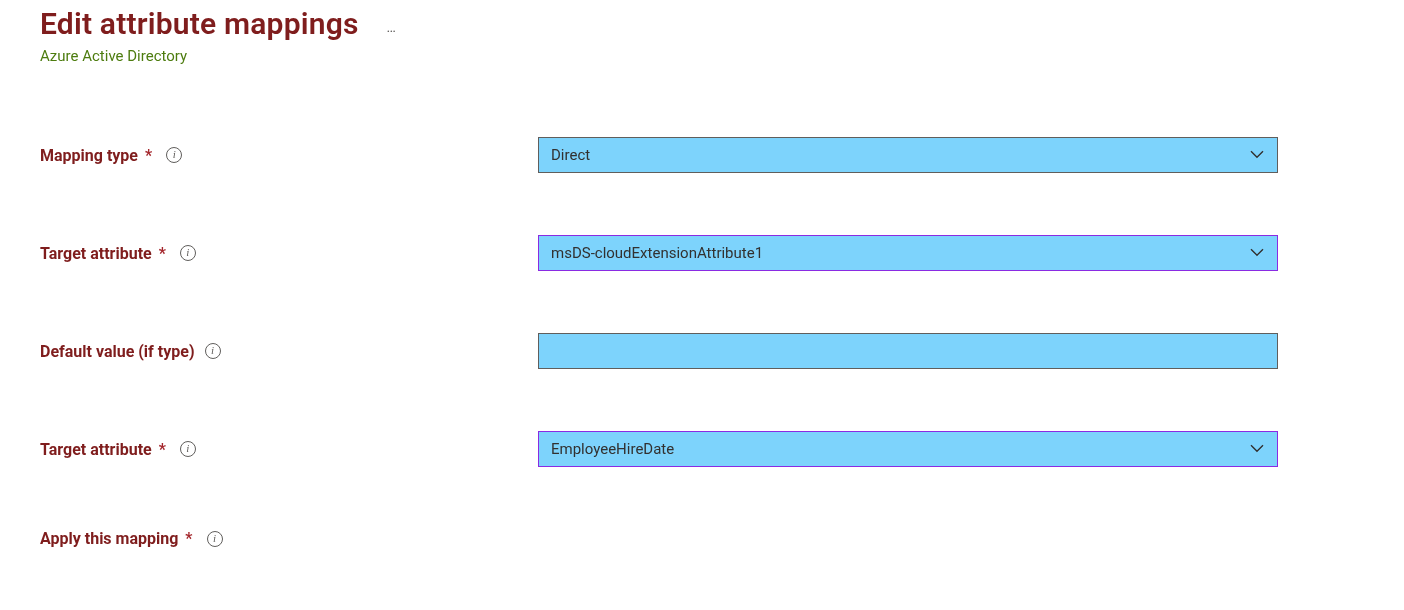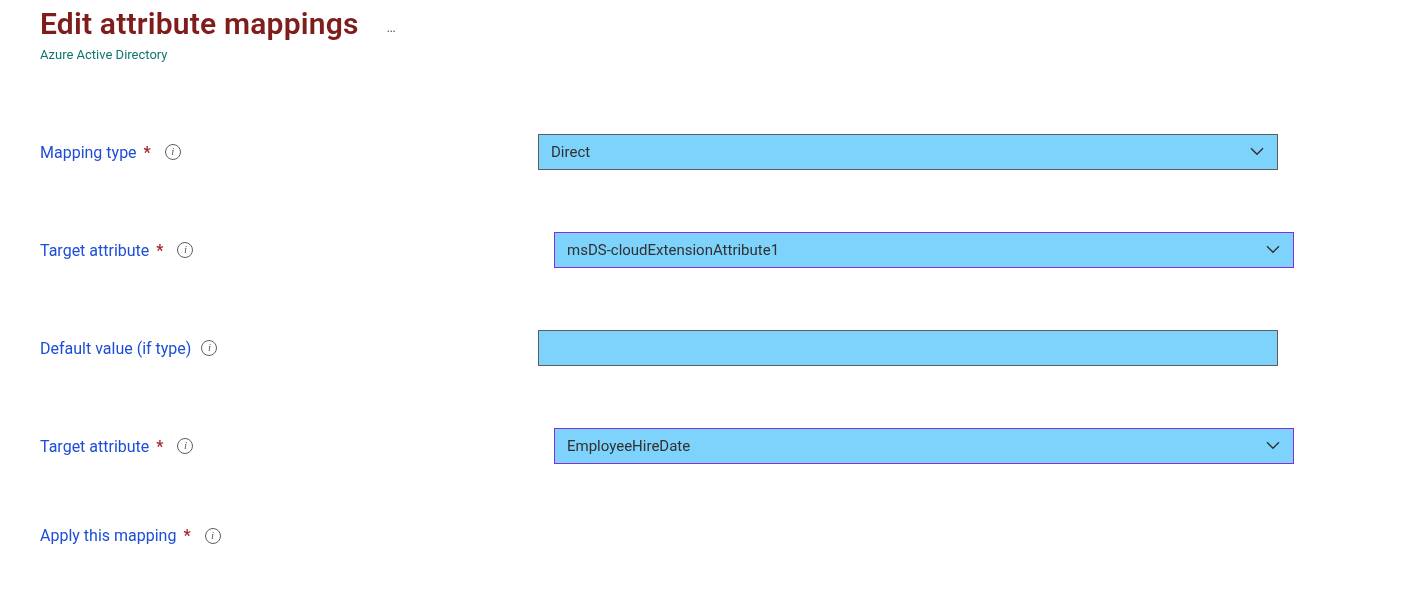--- a/index.html
+++ b/index.html
@@ -30,44 +30,44 @@
   .more-dots {
     font-size: 14px;
     letter-spacing: 1px;
     color: #605e5c;
     cursor: pointer;
     line-height: 1;
     margin-top: 6px;
   }
   .subtitle {
     margin-top: 6px;
-    font-size: 13px;
-    color: #0f766e;
+    font-size: 15px;
+    color: #4d7c0f;
     font-weight: 400;
   }
   .form {
     margin-top: 72px;
   }
   .row {
     display: flex;
     align-items: center;
     margin-bottom: 62px;
   }
   .row:last-child { margin-bottom: 0; }
   .label-col {
     width: 498px;
     flex: 0 0 498px;
     display: flex;
     align-items: center;
     gap: 10px;
   }
   .label-text {
     font-size: 16px;
-    font-weight: 400;
-    color: #1d4ed8;
+    font-weight: 700;
+    color: #7f1d1d;
   }
   .req {
     color: #a4262c;
     font-weight: 600;
     margin-left: 3px;
     margin-right: 4px;
   }
   .info-icon {
     width: 16px;
     height: 16px;
@@ -100,21 +100,20 @@
     align-items: center;
     position: relative;
     cursor: pointer;
   }
   .text-input {
     cursor: text;
     padding-right: 12px;
   }
   .select.purple {
     border-color: #8a2be2;
-    margin-left: 16px;
   }
   .select .chev {
     position: absolute;
     right: 12px;
     top: 50%;
     transform: translateY(-55%);
     pointer-events: none;
   }
   .chev svg { display:block; }
 </style>

